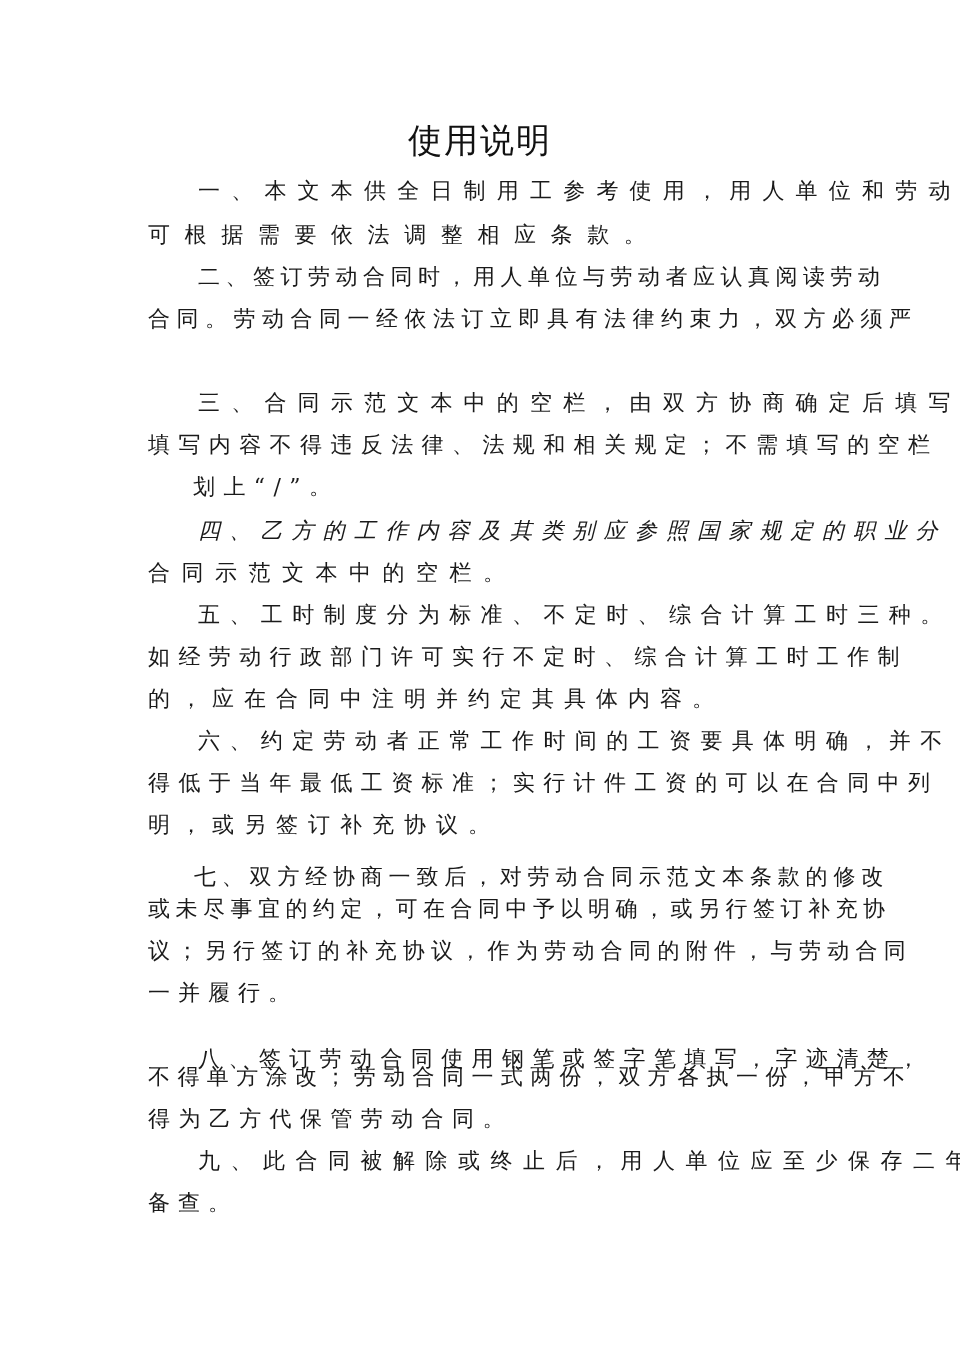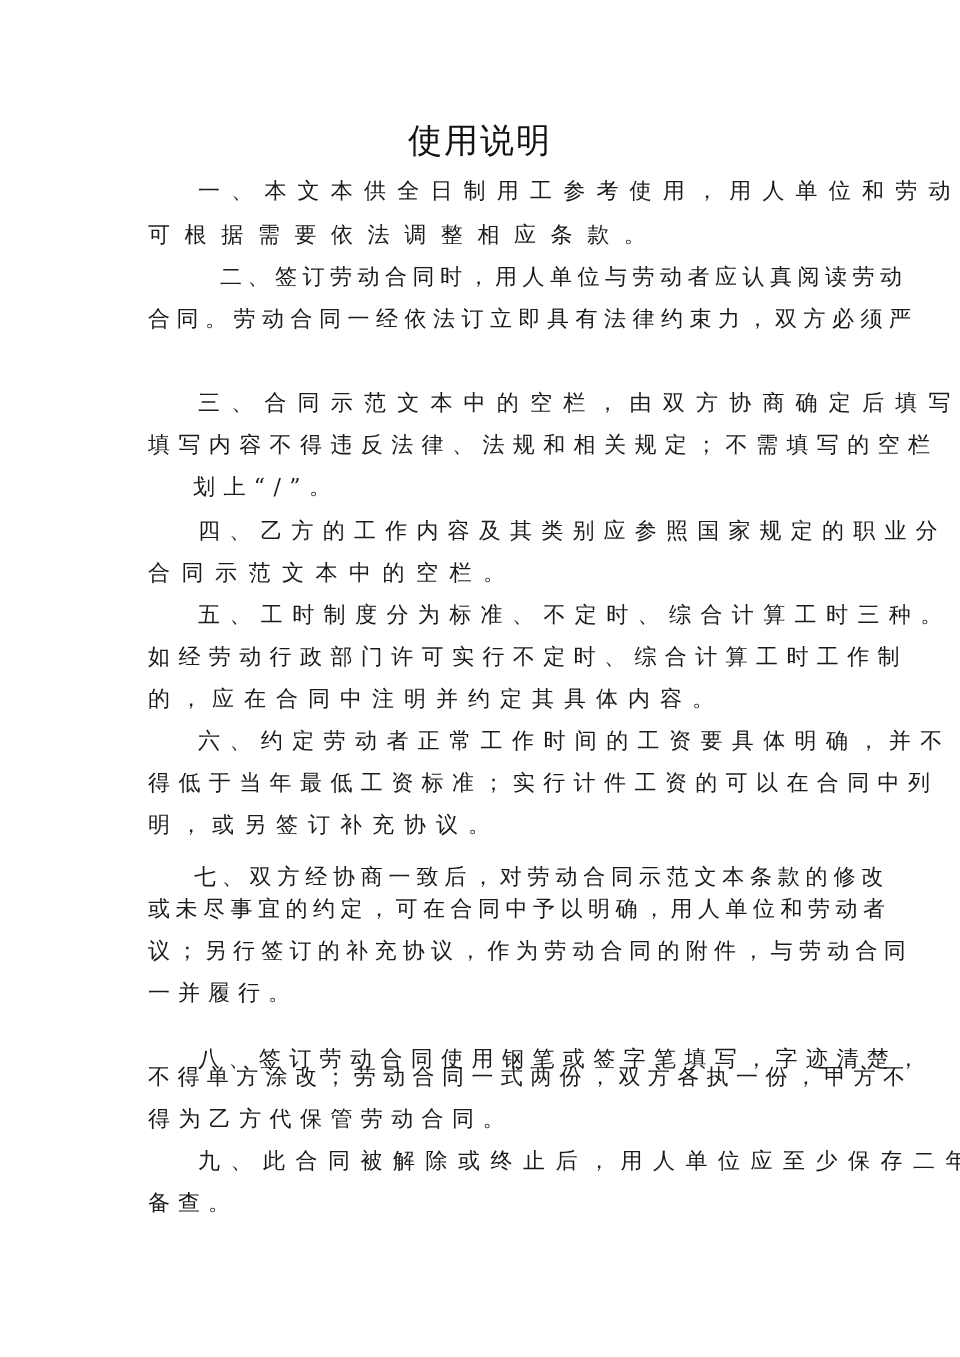--- a/index.html
+++ b/index.html
@@ -49,40 +49,40 @@
 </style>
 </head>
 <body>
 
 <div class="page">
   <div class="title">使用说明</div>
 
   <div class="line indent" style="top:176px;letter-spacing:11.2px;">一、本文本供全日制用工参考使用，用人单位和劳动者</div>
   <div class="line" style="top:220px;">可根据需要依法调整相应条款。</div>
 
-  <div class="line indent" style="top:262px;letter-spacing:5.5px;margin-left:22px;">二、签订劳动合同时，用人单位与劳动者应认真阅读劳动</div>
+  <div class="line indent" style="top:262px;letter-spacing:5.5px;">二、签订劳动合同时，用人单位与劳动者应认真阅读劳动</div>
   <div class="line" style="top:304px;letter-spacing:6.5px;">合同。劳动合同一经依法订立即具有法律约束力，双方必须严</div>
 
   <div class="line indent" style="top:388px;letter-spacing:11.2px;">三、合同示范文本中的空栏，由双方协商确定后填写，</div>
   <div class="line" style="top:430px;letter-spacing:8.4px;">填写内容不得违反法律、法规和相关规定；不需填写的空栏</div>
   <div class="line" style="top:472px;letter-spacing:8.4px;margin-left:45px;">划上“/”。</div>
 
-  <div class="line indent" style="top:516px;letter-spacing:9.2px;">四、乙方的工作内容及其类别应参照国家规定的职业分</div>
+  <div class="line indent" style="top:516px;letter-spacing:9.2px;font-style:italic;">四、乙方的工作内容及其类别应参照国家规定的职业分</div>
   <div class="line" style="top:558px;letter-spacing:11.5px;">合同示范文本中的空栏。</div>
 
   <div class="line indent" style="top:600px;letter-spacing:9.4px;">五、工时制度分为标准、不定时、综合计算工时三种。</div>
   <div class="line" style="top:642px;letter-spacing:8.4px;">如经劳动行政部门许可实行不定时、综合计算工时工作制</div>
   <div class="line" style="top:684px;letter-spacing:10px;">的，应在合同中注明并约定其具体内容。</div>
 
   <div class="line indent" style="top:726px;letter-spacing:9.4px;">六、约定劳动者正常工作时间的工资要具体明确，并不</div>
   <div class="line" style="top:768px;letter-spacing:8.4px;">得低于当年最低工资标准；实行计件工资的可以在合同中列</div>
   <div class="line" style="top:810px;letter-spacing:10px;">明，或另签订补充协议。</div>
 
   <div class="line indent" style="top:852px;left:194px;letter-spacing:5.8px;margin-top:10px;">七、双方经协商一致后，对劳动合同示范文本条款的修改</div>
-  <div class="line" style="top:894px;letter-spacing:5.5px;">或未尽事宜的约定，可在合同中予以明确，用人单位和劳动者</div>
+  <div class="line" style="top:894px;letter-spacing:5.5px;">或未尽事宜的约定，可在合同中予以明确，或另行签订补充协</div>
   <div class="line" style="top:936px;letter-spacing:6.3px;">议；另行签订的补充协议，作为劳动合同的附件，与劳动合同</div>
   <div class="line" style="top:978px;letter-spacing:8px;">一并履行。</div>
 
   <div class="line indent" style="top:1044px;letter-spacing:8.4px;">八、签订劳动合同使用钢笔或签字笔填写，字迹清楚，</div>
   <div class="line" style="top:1062px;letter-spacing:7.4px;">不得单方涂改；劳动合同一式两份，双方各执一份，甲方不</div>
   <div class="line" style="top:1104px;letter-spacing:8.4px;">得为乙方代保管劳动合同。</div>
 
   <div class="line indent" style="top:1146px;letter-spacing:10.5px;">九、此合同被解除或终止后，用人单位应至少保存二年</div>
   <div class="line" style="top:1188px;letter-spacing:8px;">备查。</div>
 </div>

